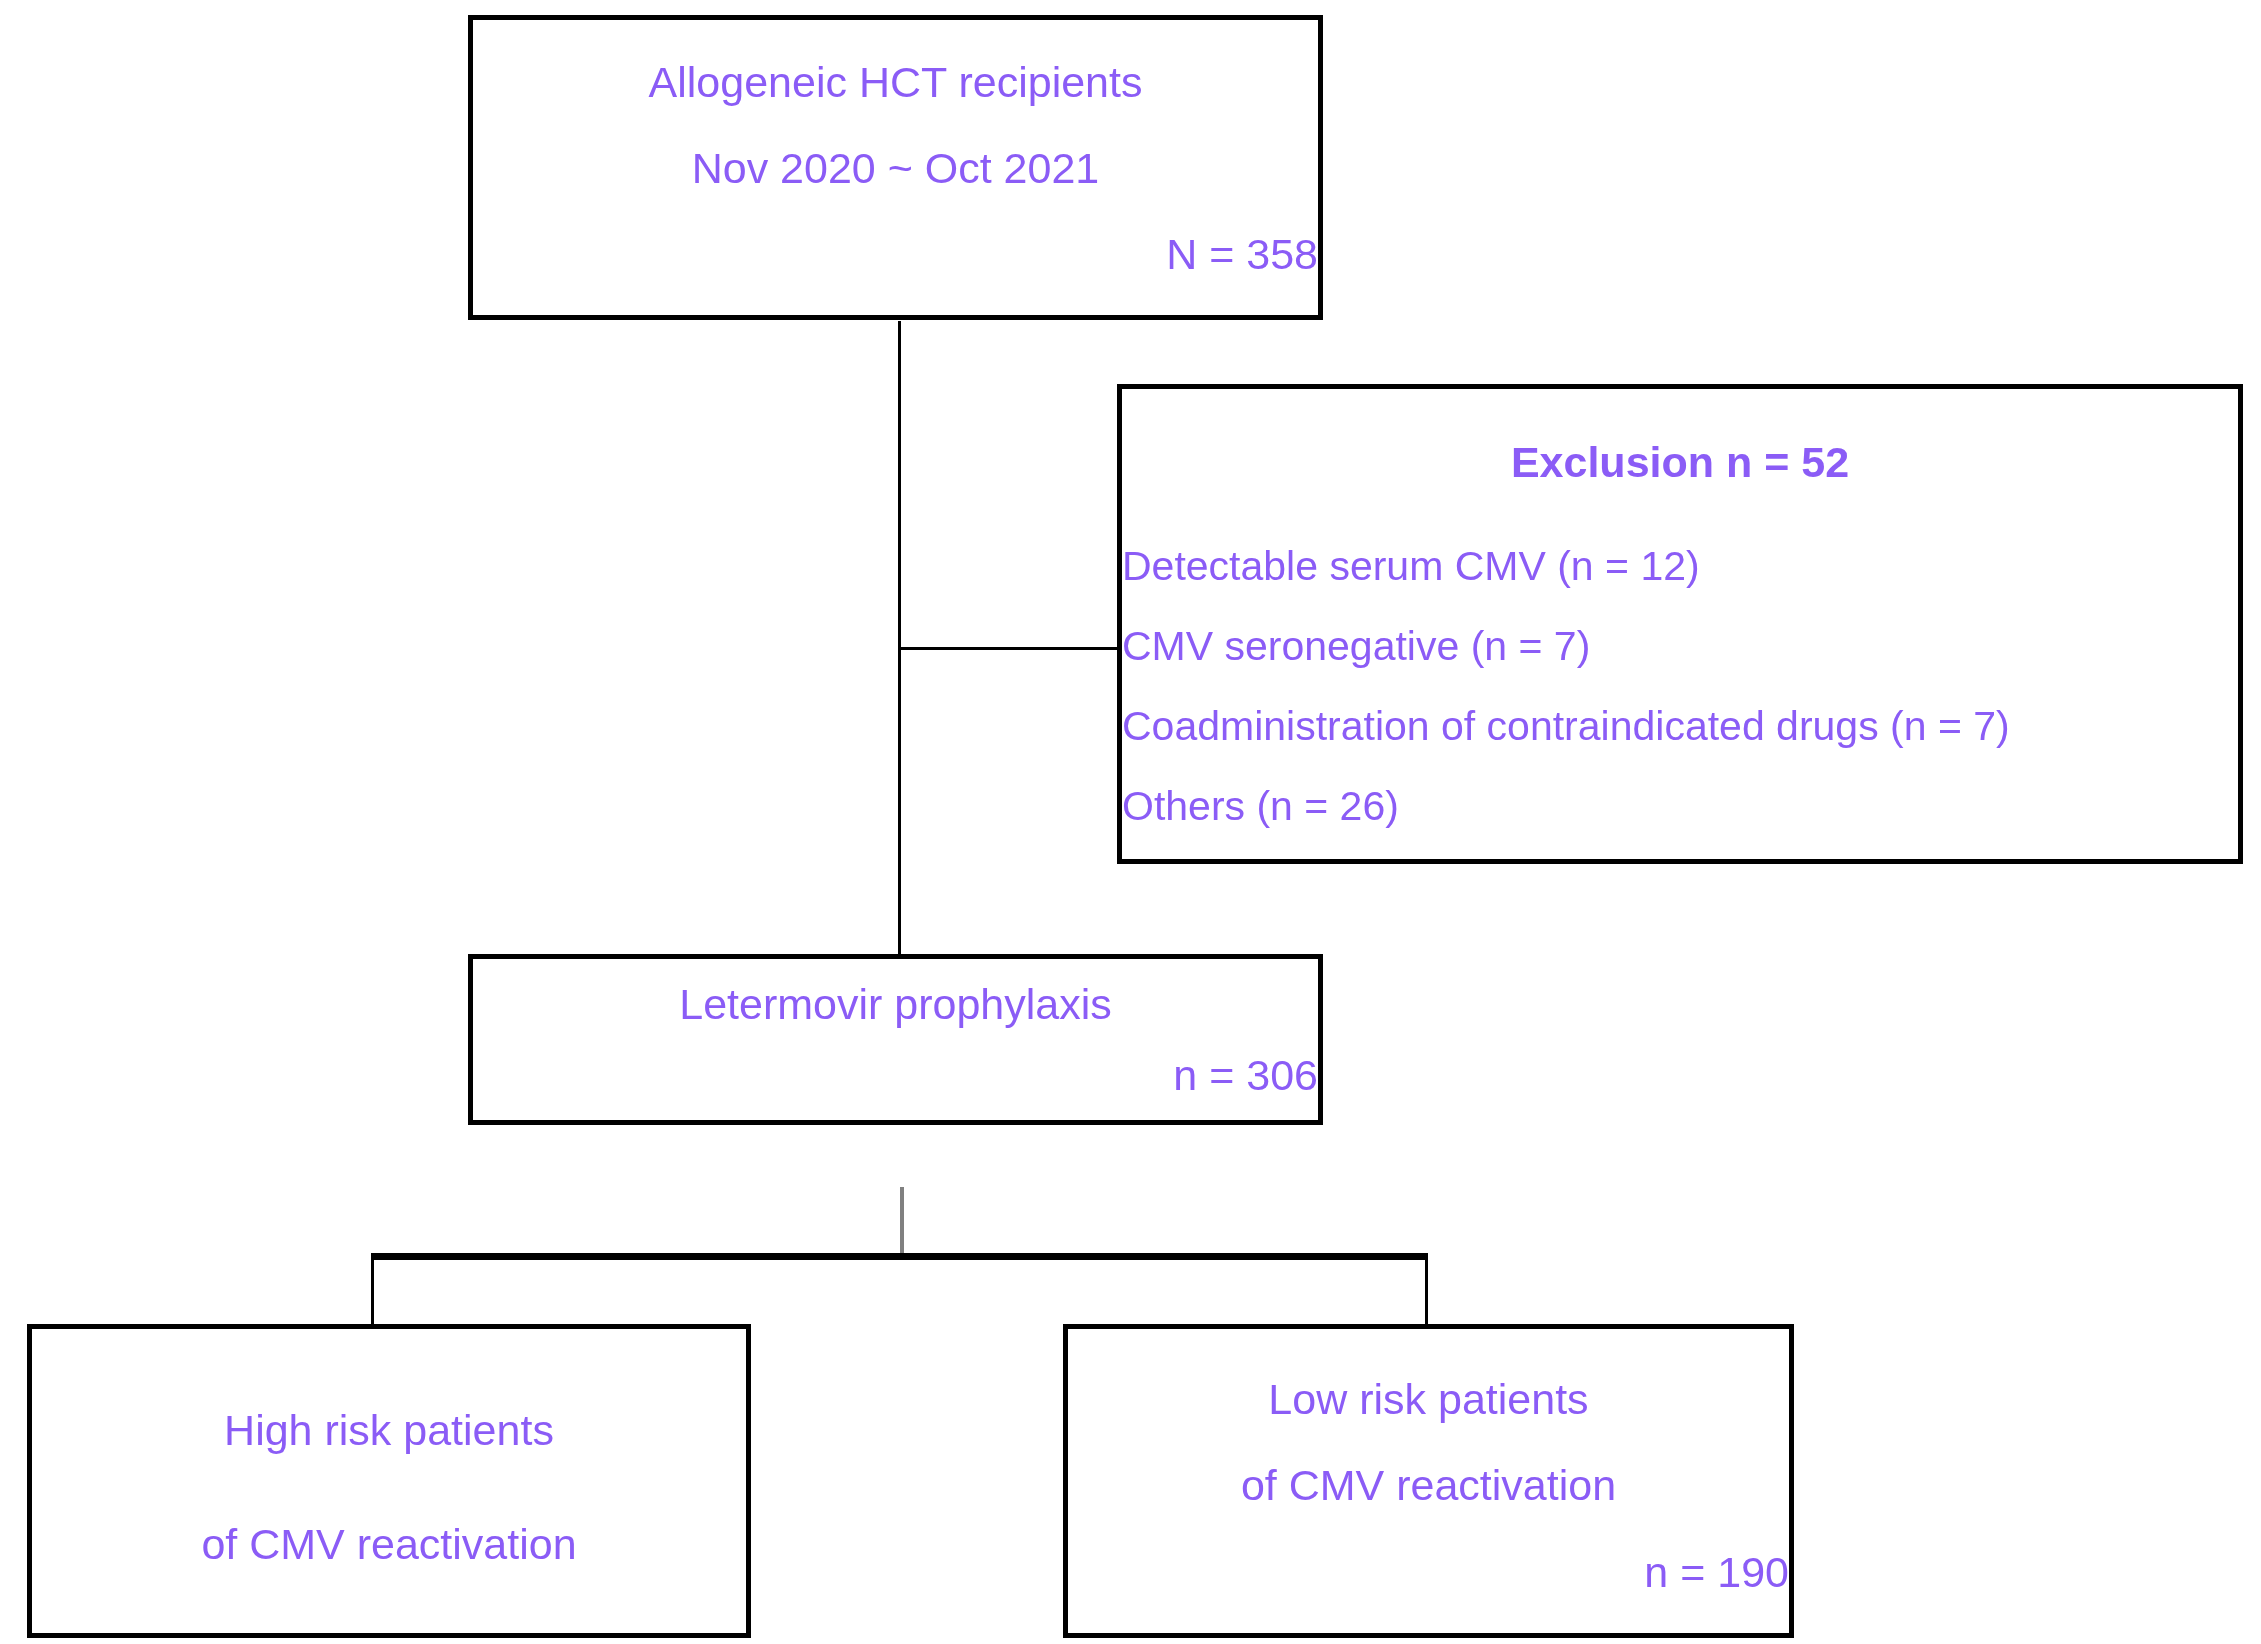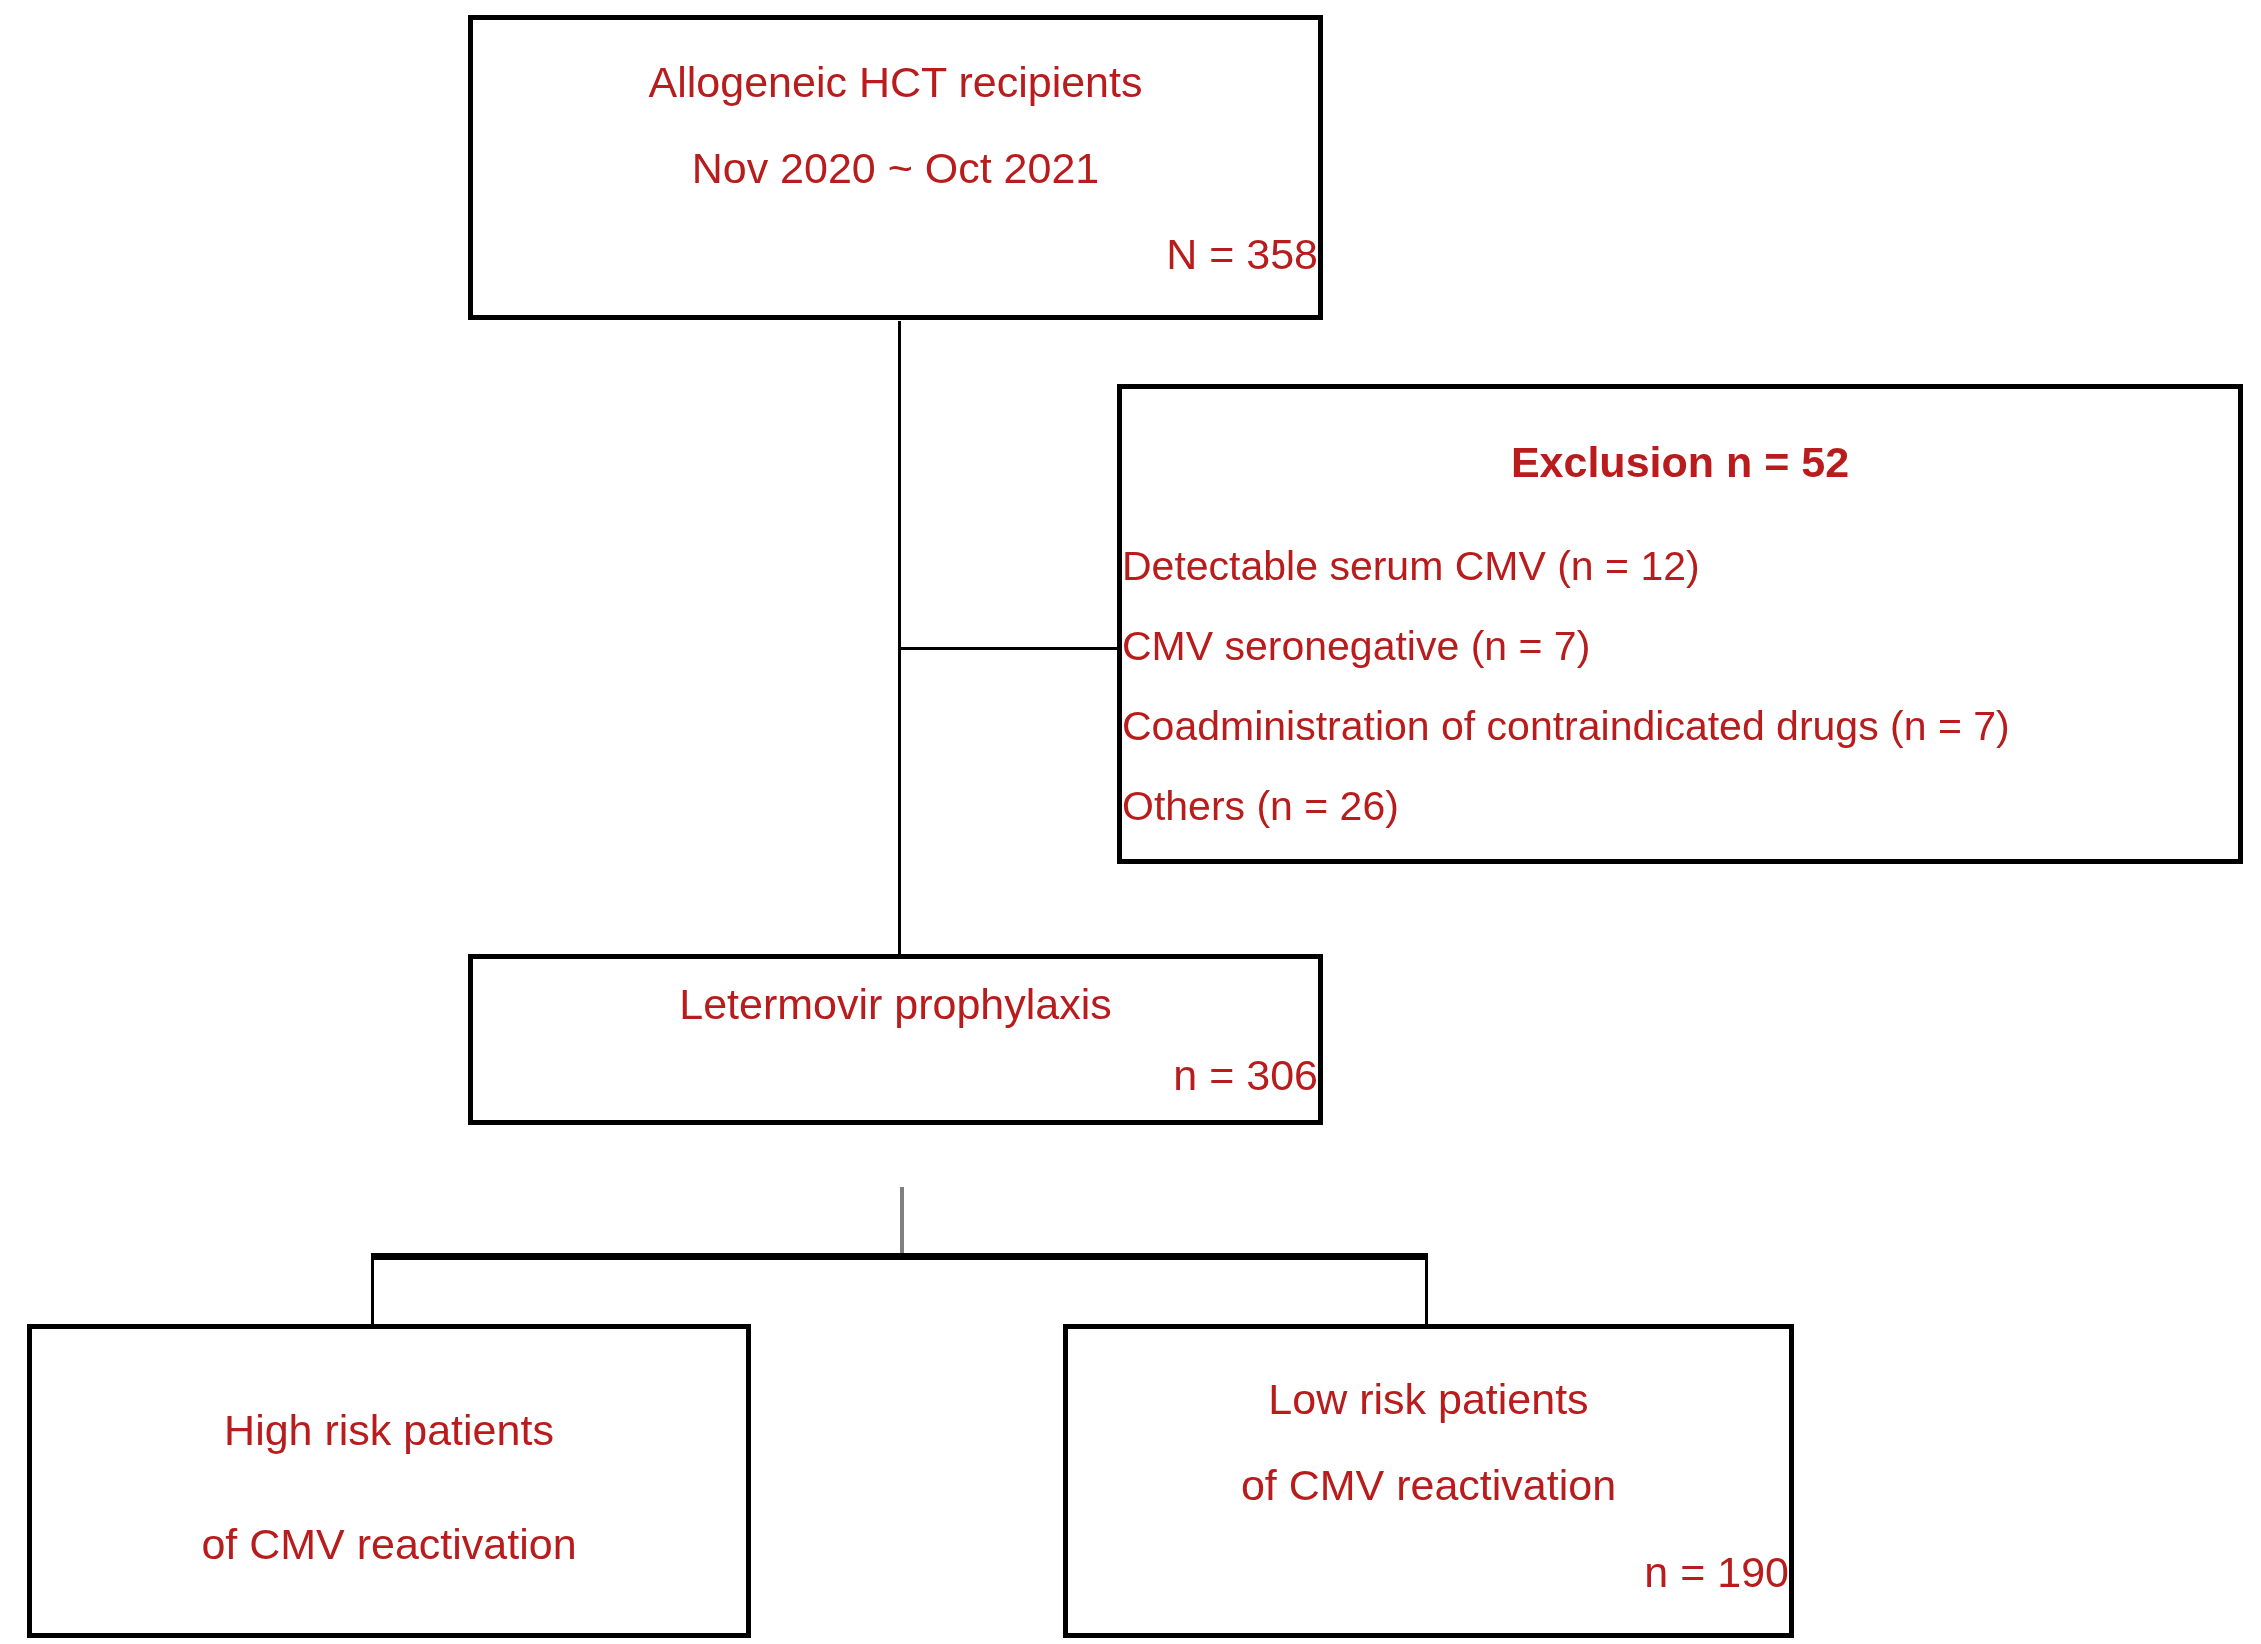--- a/index.html
+++ b/index.html
@@ -6,21 +6,21 @@
     margin: 0;
     padding: 0;
     background: #ffffff;
   }
   .canvas {
     position: relative;
     width: 2261px;
     height: 1644px;
     background: #ffffff;
     font-family: "Liberation Sans", sans-serif;
-    color: #b91c1c;
+    color: #8b5cf6;
     overflow: hidden;
   }
   .box {
     position: absolute;
     box-sizing: border-box;
     border: 5.1px solid #000000;
     background: #ffffff;
     display: flex;
     flex-direction: column;
     justify-content: space-evenly;

